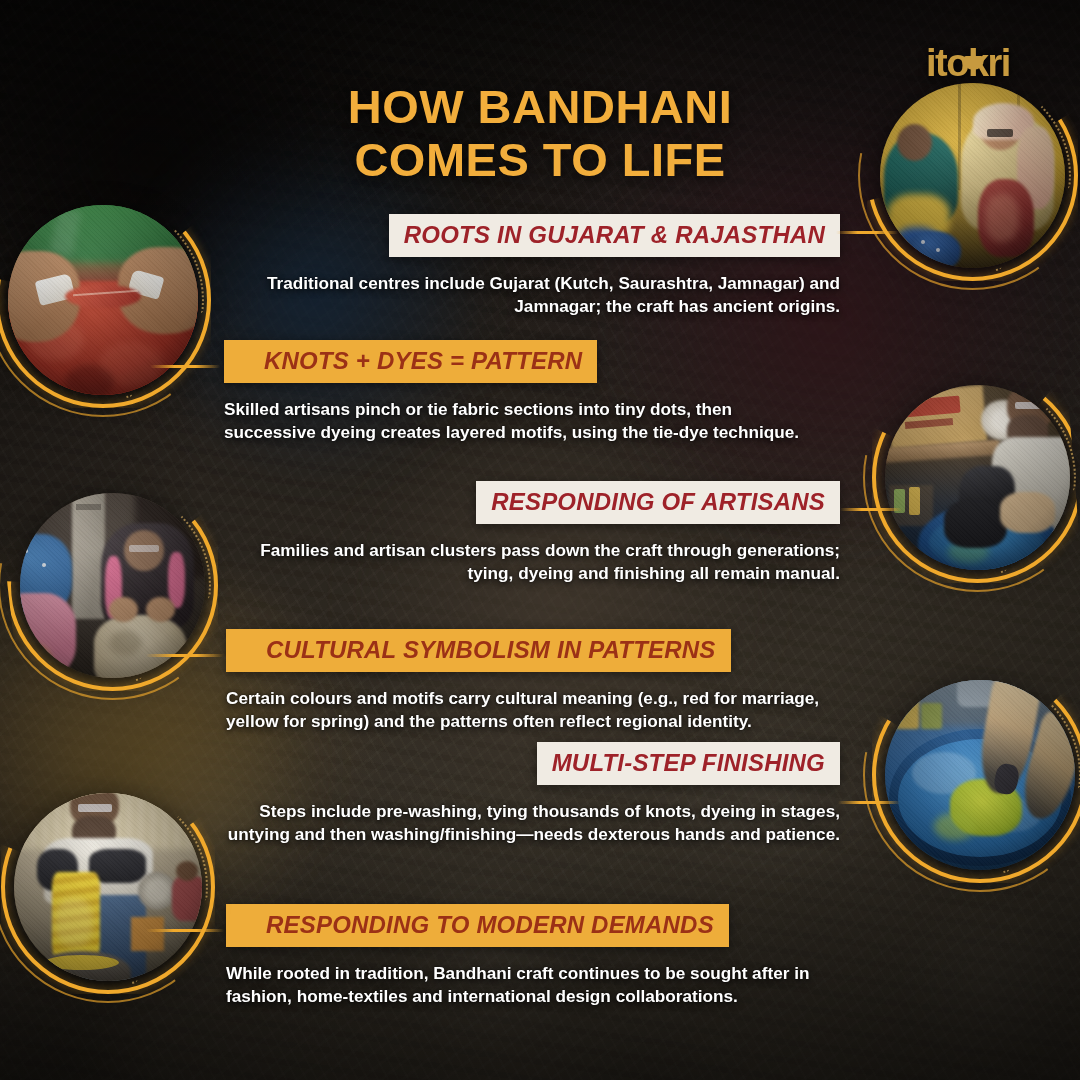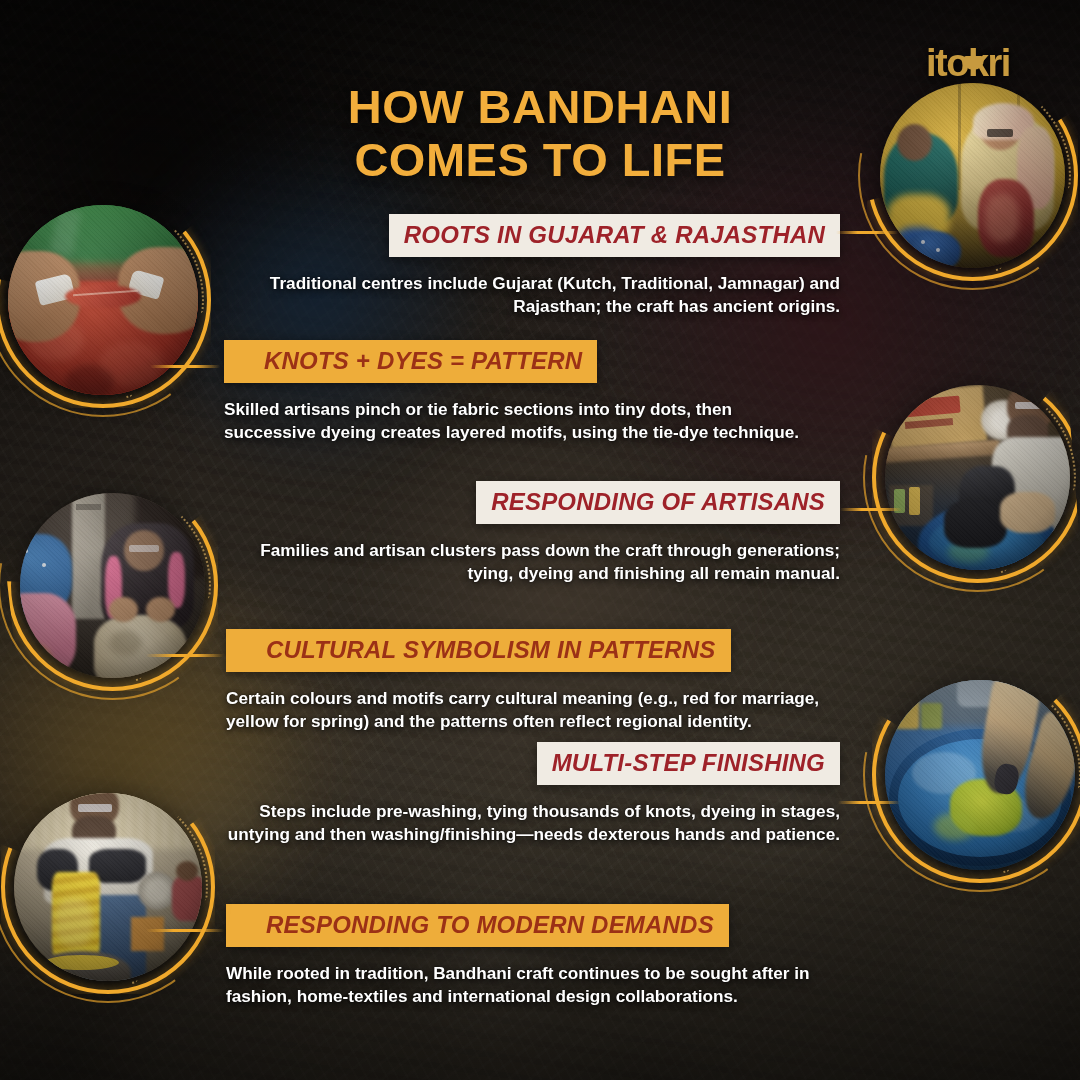--- a/index.html
+++ b/index.html
@@ -387,21 +387,21 @@
 
   <div class="connector" style="left:836px; top:231px; width:62px;"></div>
   <div class="connector" style="left:150px; top:365px; width:70px;"></div>
   <div class="connector" style="left:840px; top:508px; width:62px;"></div>
   <div class="connector" style="left:146px; top:654px; width:78px;"></div>
   <div class="connector" style="left:838px; top:801px; width:62px;"></div>
   <div class="connector" style="left:146px; top:929px; width:78px;"></div>
 
   <div class="row align-right" style="left:220px; top:214px; width:620px;">
     <div class="heading cream">ROOTS IN GUJARAT &amp; RAJASTHAN</div>
-    <div class="body">Traditional centres include Gujarat (Kutch, Traditional, Jamnagar) and Rajasthan; the craft has ancient origins.</div>
+    <div class="body">Traditional centres include Gujarat (Kutch, Saurashtra, Jamnagar) and Jamnagar; the craft has ancient origins.</div>
   </div>
 
   <div class="row align-left" style="left:224px; top:340px; width:600px;">
     <div class="heading gold">KNOTS + DYES = PATTERN</div>
     <div class="body">Skilled artisans pinch or tie fabric sections into tiny dots, then successive dyeing creates layered motifs, using the tie-dye technique.</div>
   </div>
 
   <div class="row align-right" style="left:225px; top:481px; width:615px;">
     <div class="heading cream">RESPONDING OF ARTISANS</div>
     <div class="body">Families and artisan clusters pass down the craft through generations; tying, dyeing and finishing all remain manual.</div>

